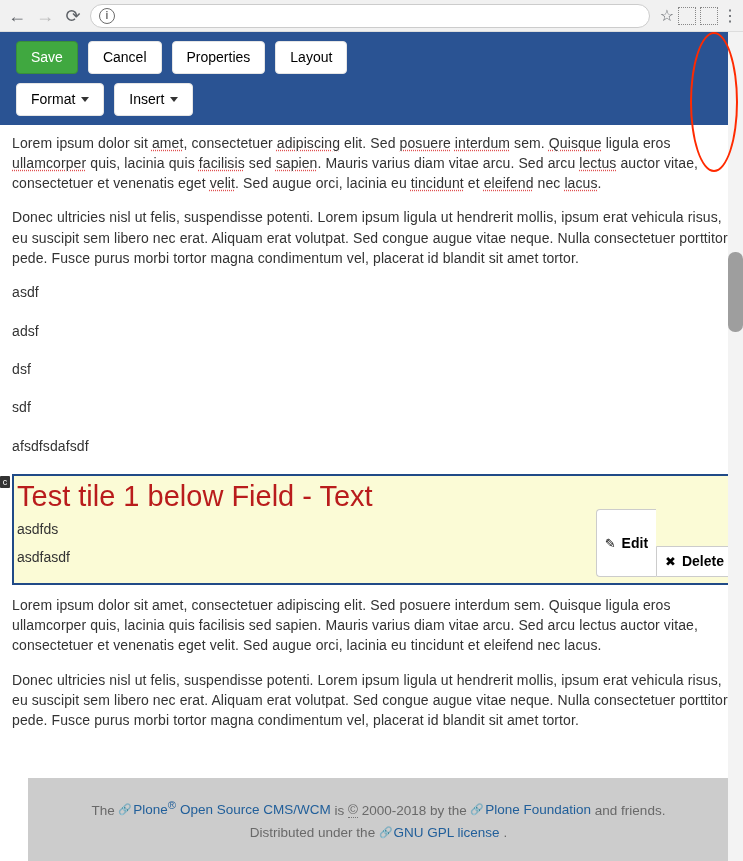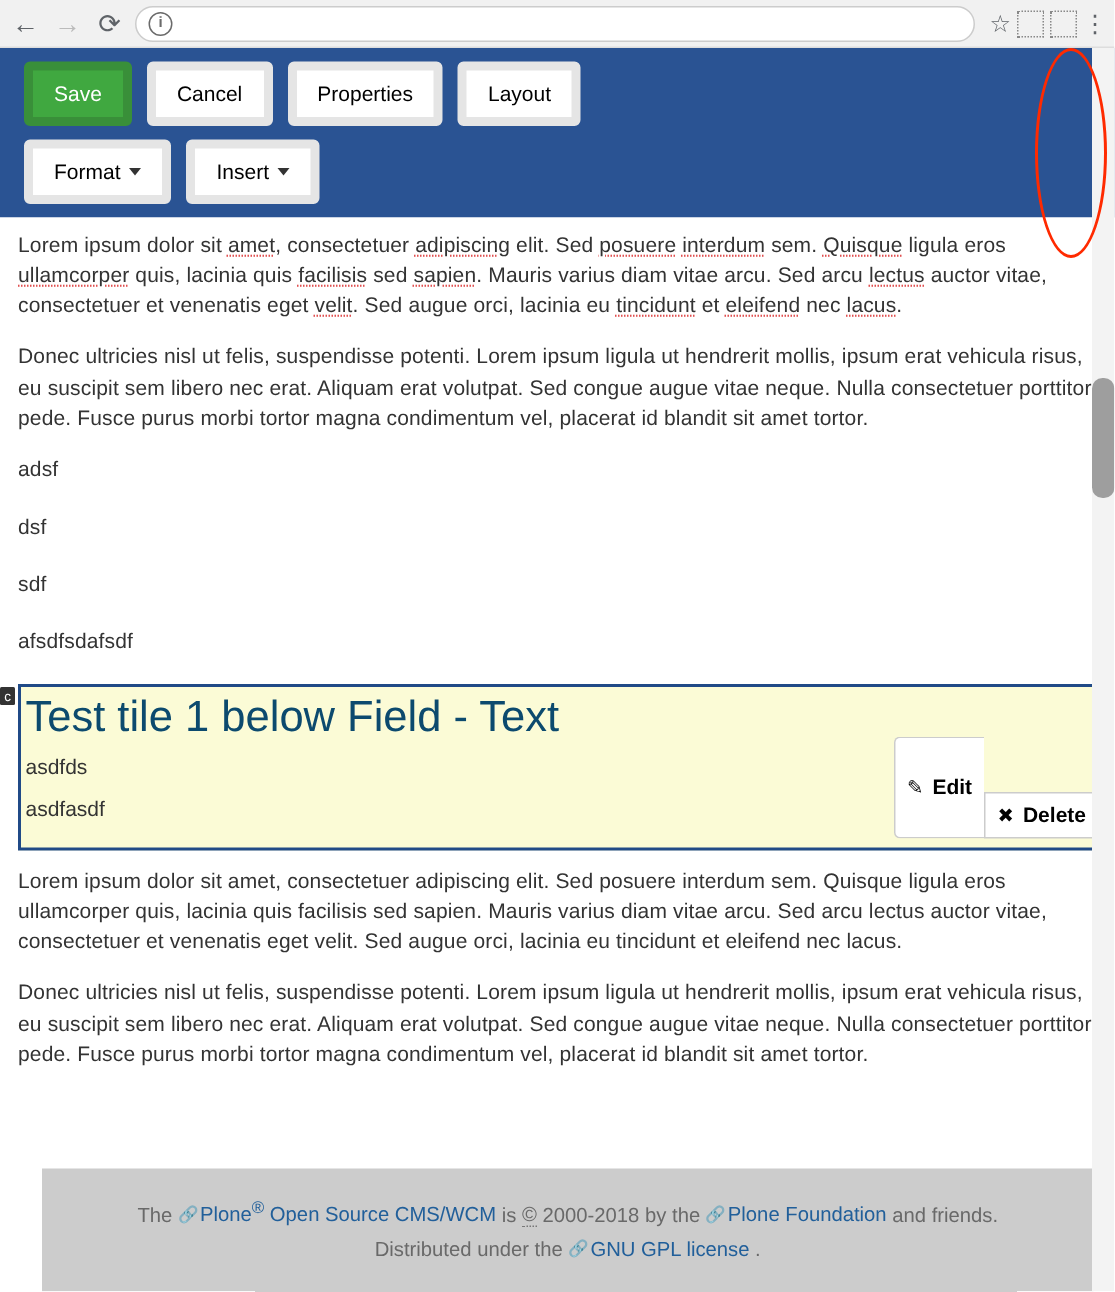--- a/index.html
+++ b/index.html
@@ -22,33 +22,33 @@
 
   
   .page { position: relative; height: 829px; overflow: hidden; }
   .page-scroll-track { position: absolute; right: 0; top: 0; width: 15px; height: 100%; background: #f3f3f3; z-index: 20; }
   .page-scroll-thumb { position: absolute; right: 0; top: 220px; width: 15px; height: 80px; background: rgba(0,0,0,0.35); border-radius: 7px; }
 
   
   .plone-bar { background: #2a5393; padding: 9px 6px 9px 16px; }
   .plone-row { display: flex; gap: 10px; margin-bottom: 9px; }
   .plone-row:last-child { margin-bottom: 0; }
-  .btn { background: #fff; border: 6px solid #e5e5e5; border-radius: 4px; padding: 7px 14px; font-size: 14px; cursor: pointer; display: inline-flex; align-items: center; gap: 6px; line-height: 1.2; }
+  .btn { background: #fff; border: 1px solid #e5e5e5; border-radius: 4px; padding: 7px 14px; font-size: 14px; cursor: pointer; display: inline-flex; align-items: center; gap: 6px; line-height: 1.2; }
   .btn.save { background: #40a840; color: #fff; border-color: #398f39; }
   .caret-down { width: 0; height: 0; border-left: 4px solid transparent; border-right: 4px solid transparent; border-top: 5px solid #333; display: inline-block; }
 
   
   .content { padding: 0 2px 0 12px; background: #fff; position: relative; height: calc(100% - 100px); overflow: hidden; }
   .content p { margin: 8px 0 14px 0; line-height: 1.45; letter-spacing: 0.1px; }
   .sp { text-decoration: underline; text-decoration-style: dotted; text-decoration-color: #e05050; text-underline-offset: 2px; }
 
   .short-lines p { margin: 8px 0 18px 0; }
 
   .tile { border: 2px solid #204a87; background: #fbfbd6; padding: 2px 3px 6px 3px; margin-top: 6px; position: relative; }
-  .tile h1 { font-weight: 400; font-size: 29px; color: #0c4a6e; margin: 2px 0 8px 0; }
+  .tile h1 { font-weight: 400; font-size: 29px; color: #b91c1c; margin: 2px 0 8px 0; }
   .tile .line { font-size: 14px; margin: 2px 0 12px 0; }
   .tile-actions { position: absolute; bottom: 6px; right: 6px; display: flex; }
   .tile-actions .btn { border-radius: 0; padding: 6px 8px; font-weight: bold; background: #fff; border: 1px solid #ccc; }
   .tile-actions .btn:first-child { border-right: none; border-top-left-radius: 4px; border-bottom-left-radius: 4px; }
   .tile-actions .btn:last-child { border-top-right-radius: 4px; border-bottom-right-radius: 4px; margin-top: 37px; }
   .c-badge { position: absolute; left: -12px; top: 2px; width: 10px; height: 12px; background: #333; color: #fff; font-size: 9px; text-align: center; line-height: 12px; border-radius: 1px; }
 
   .after-tile { margin-top: 10px; }
 
   
@@ -106,20 +106,21 @@
 
   <div class="content">
 
     <p>
       <span>Lorem ipsum dolor sit </span><span class="sp">amet</span><span>, consectetuer </span><span class="sp">adipiscing</span><span> elit. Sed </span><span class="sp">posuere</span><span> </span><span class="sp">interdum</span><span> sem. </span><span class="sp">Quisque</span><span> ligula eros </span><span class="sp">ullamcorper</span><span> quis, lacinia quis </span><span class="sp">facilisis</span><span> sed </span><span class="sp">sapien</span><span>. Mauris varius diam vitae arcu. Sed arcu </span><span class="sp">lectus</span><span> auctor vitae, consectetuer et venenatis eget </span><span class="sp">velit</span><span>. Sed augue orci, lacinia eu </span><span class="sp">tincidunt</span><span> et </span><span class="sp">eleifend</span><span> nec </span><span class="sp">lacus</span><span>.</span>
     </p>
 
     <p>Donec ultricies nisl ut felis, suspendisse potenti. Lorem ipsum ligula ut hendrerit mollis, ipsum erat vehicula risus, eu suscipit sem libero nec erat. Aliquam erat volutpat. Sed congue augue vitae neque. Nulla consectetuer porttitor pede. Fusce purus morbi tortor magna condimentum vel, placerat id blandit sit amet tortor.</p>
 
     <div class="short-lines">
+      <p>asdf</p>
       <p>adsf</p>
       <p>dsf</p>
       <p>sdf</p>
       <p>afsdfsdafsdf</p>
     </div>
 
     <div style="position:relative;">
       <div class="c-badge">c</div>
       <div class="tile">
         <h1>Test tile 1 below Field - Text</h1>

